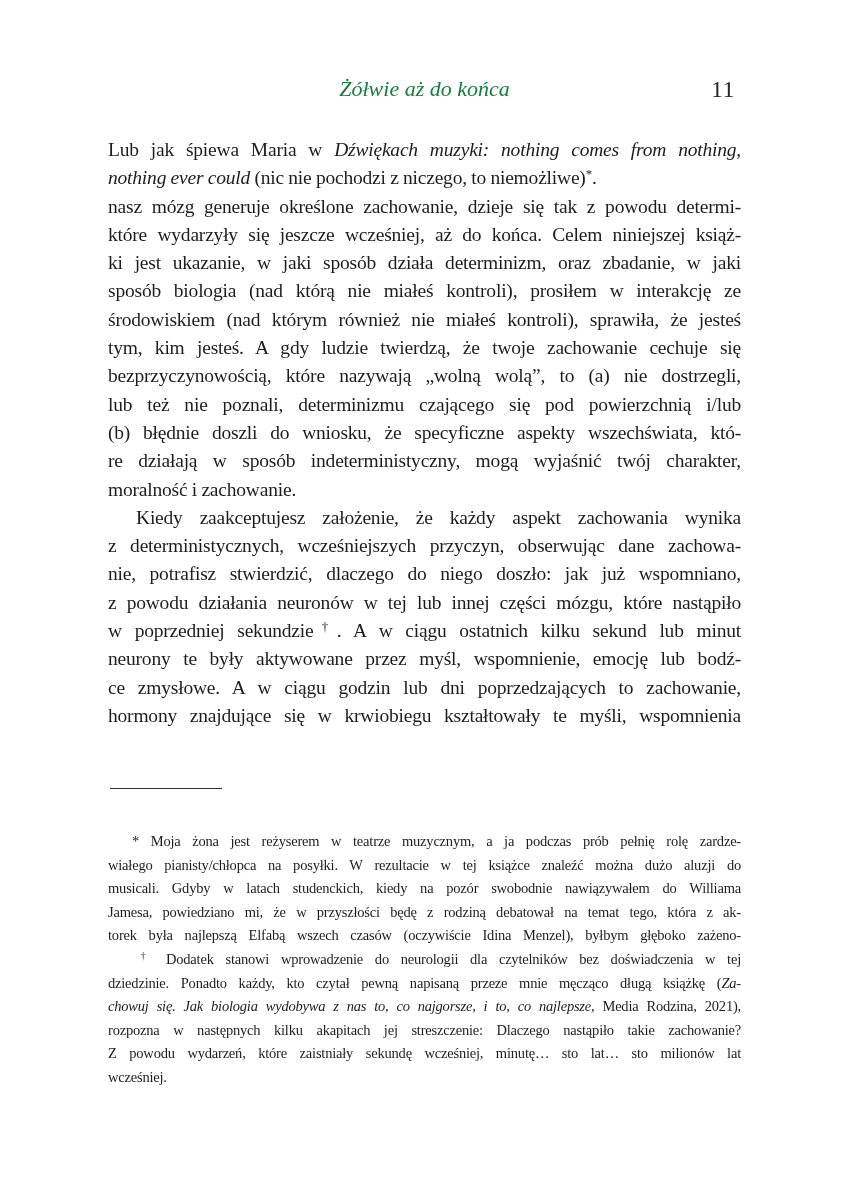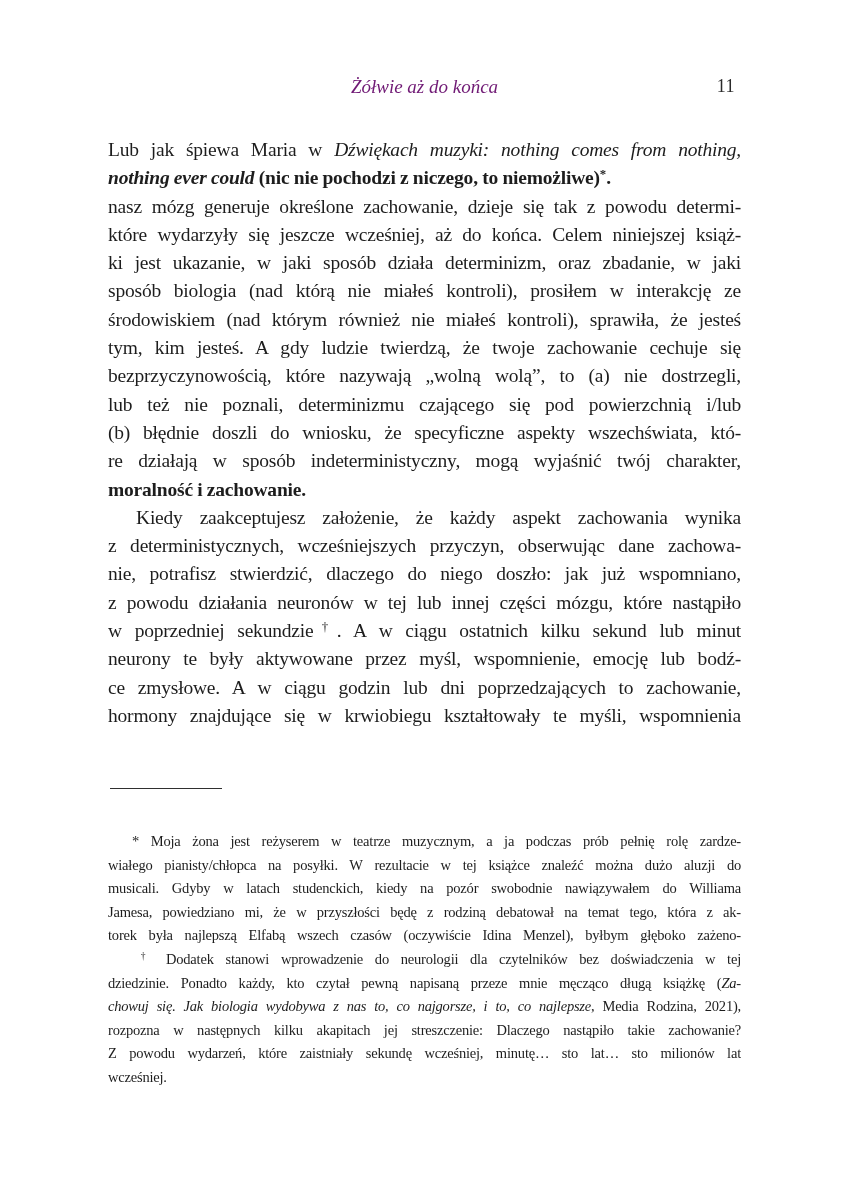--- a/index.html
+++ b/index.html
@@ -5,35 +5,35 @@
   html,body { margin:0; padding:0; background:#e8e8e8; }
   .page {
     position:relative; width:849px; height:1200px; margin:0 auto;
     background:#ffffff; color:#1d1d1d;
     font-family:"Liberation Serif", "DejaVu Serif", serif;
     overflow:hidden;
   }
   
   .running-header { position:absolute; left:108px; top:76px; width:633px; height:26px; }
   .header-title {
-    width:100%; text-align:center; font-style:italic; font-size:19px; color:#701a75;
+    width:100%; text-align:center; font-style:italic; font-size:22px; color:#15803d;
   }
   .page-number {
-    position:absolute; right:6px; top:0; font-size:18px; color:#2a2a2a;
+    position:absolute; right:6px; top:0; font-size:24px; color:#2a2a2a;
     font-style:normal; letter-spacing:0.5px;
   }
   
   .body-text { position:absolute; left:108px; top:139px; width:633px; }
   .text-line {
     height:28.3px; overflow:hidden;
     font-size:19.5px; letter-spacing:-0.2px; word-spacing:-0.3px;
     text-align:justify; text-align-last:justify;
     white-space:nowrap; 
   }
-  .text-line.para-end { text-align-last:left;font-weight:bold; }
+  .text-line.para-end { text-align-last:left; }
   .indent-spacer { display:inline-block; width:28px; height:1px; }
   .it { font-style:italic; }
   .sup { font-size:66%; position:relative; top:-0.48em; letter-spacing:0; }
   
   .footnote-separator {
     position:absolute; left:110px; top:788px; width:112px; height:1px;
     background:#2f2f2f;
   }
   .footnotes { position:absolute; left:108px; top:801px; width:633px;margin-top:32px; }
   .footnote { margin:0; }

